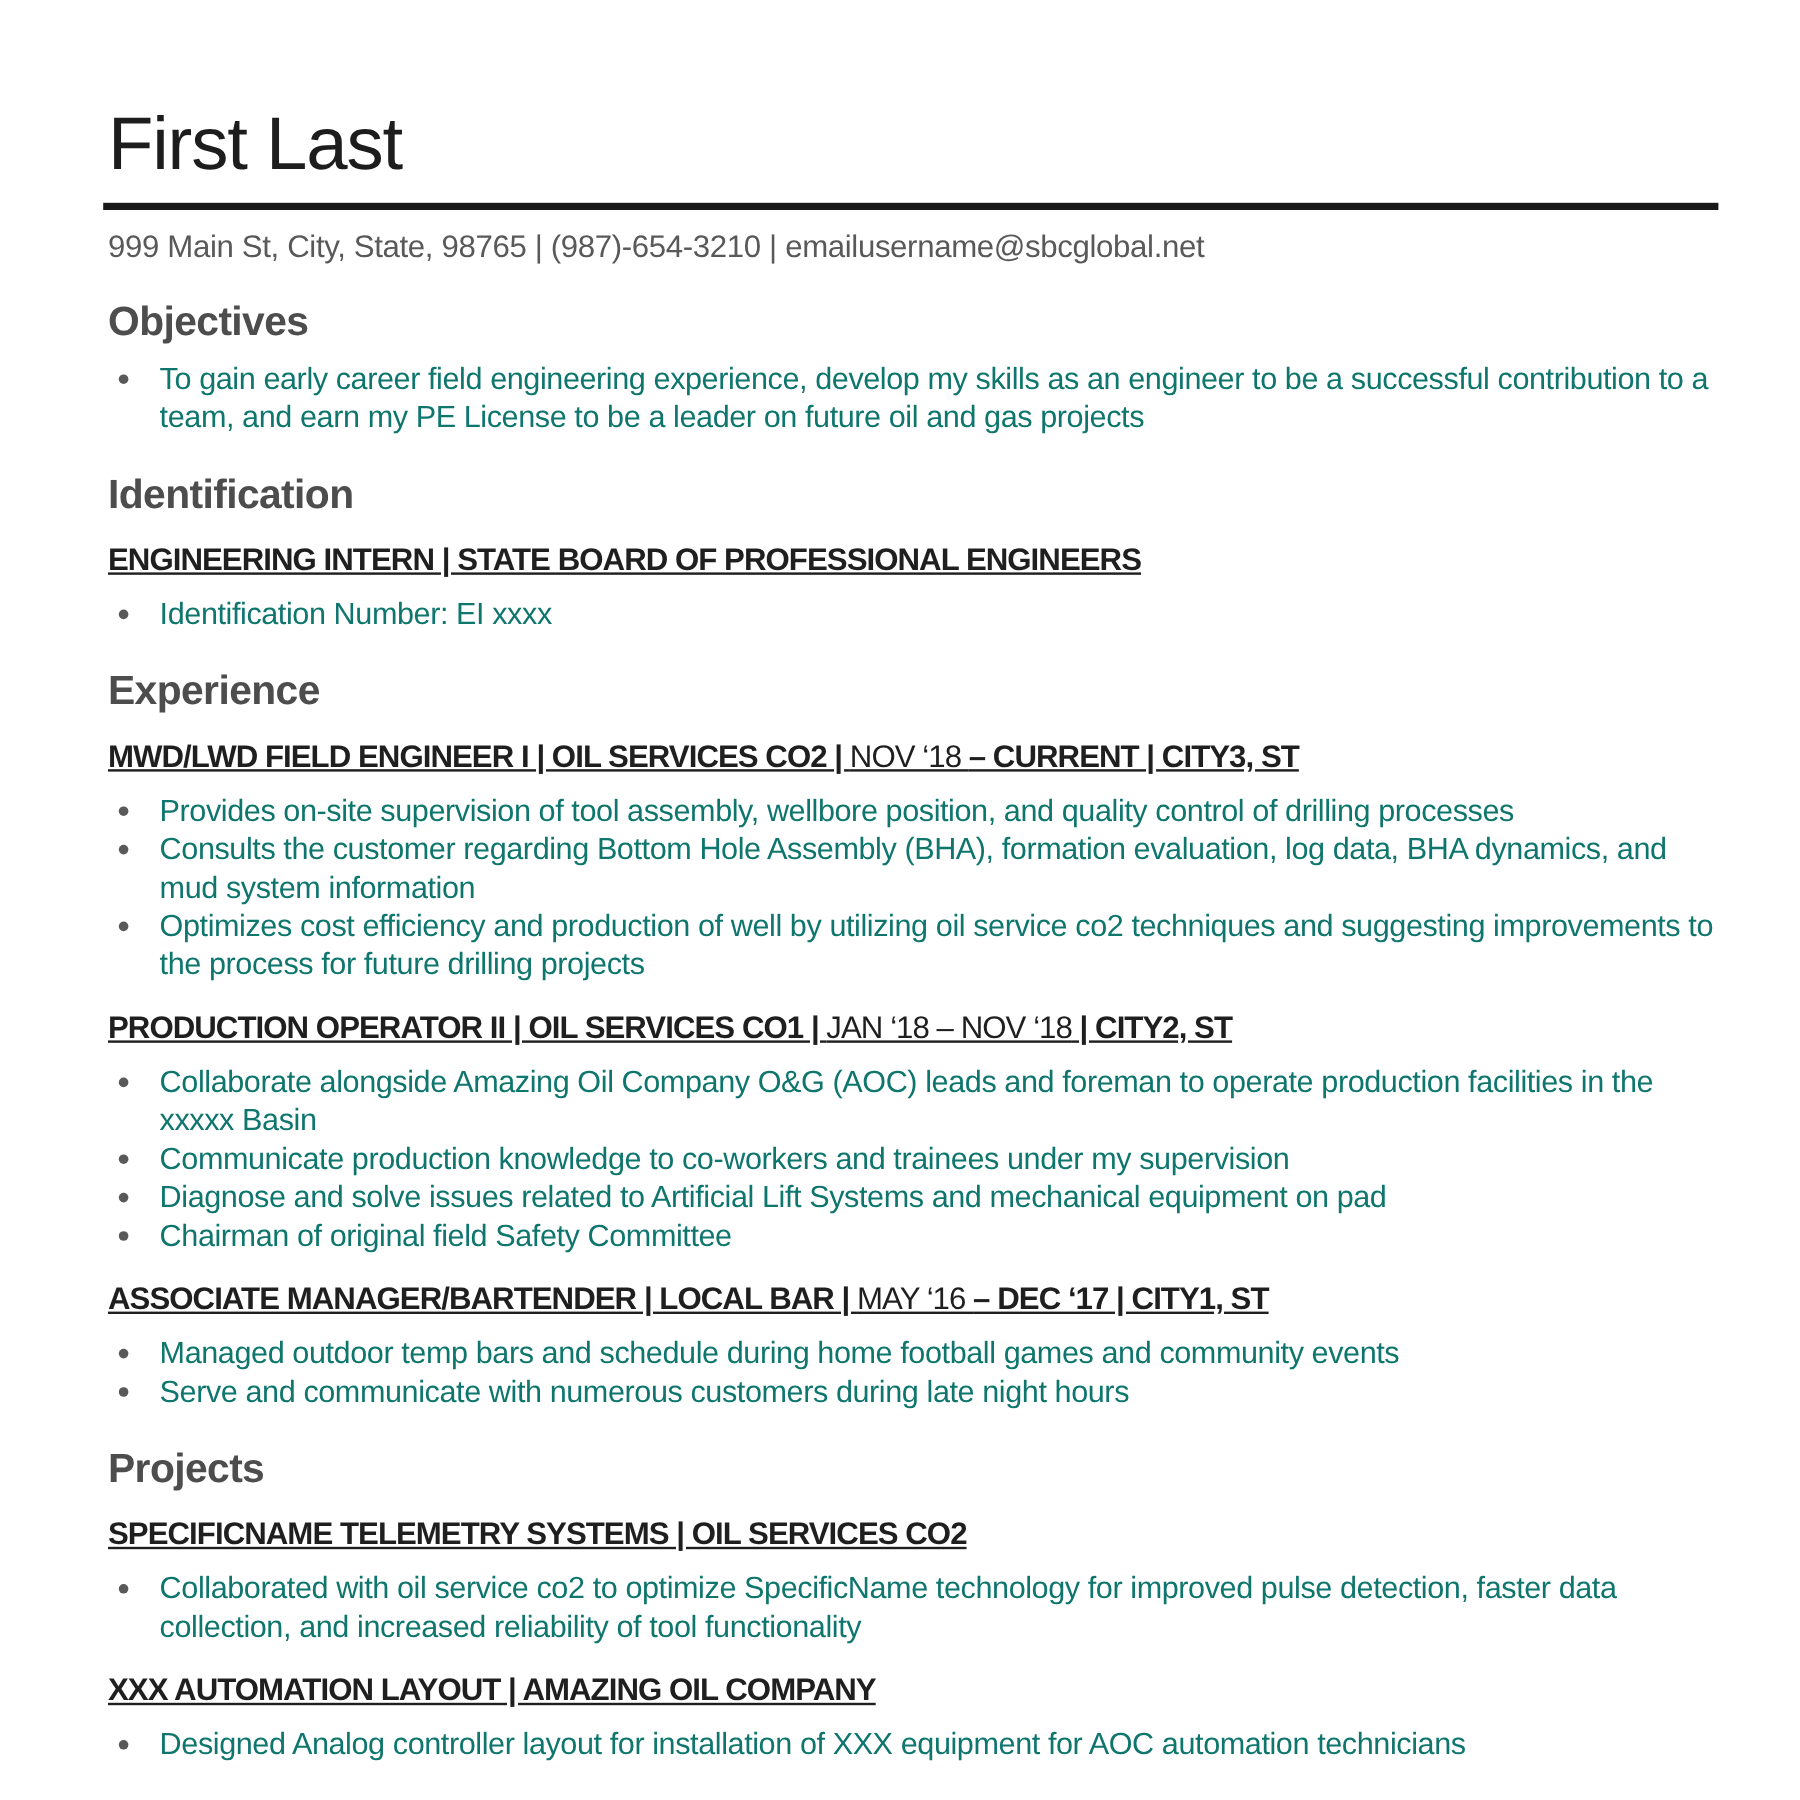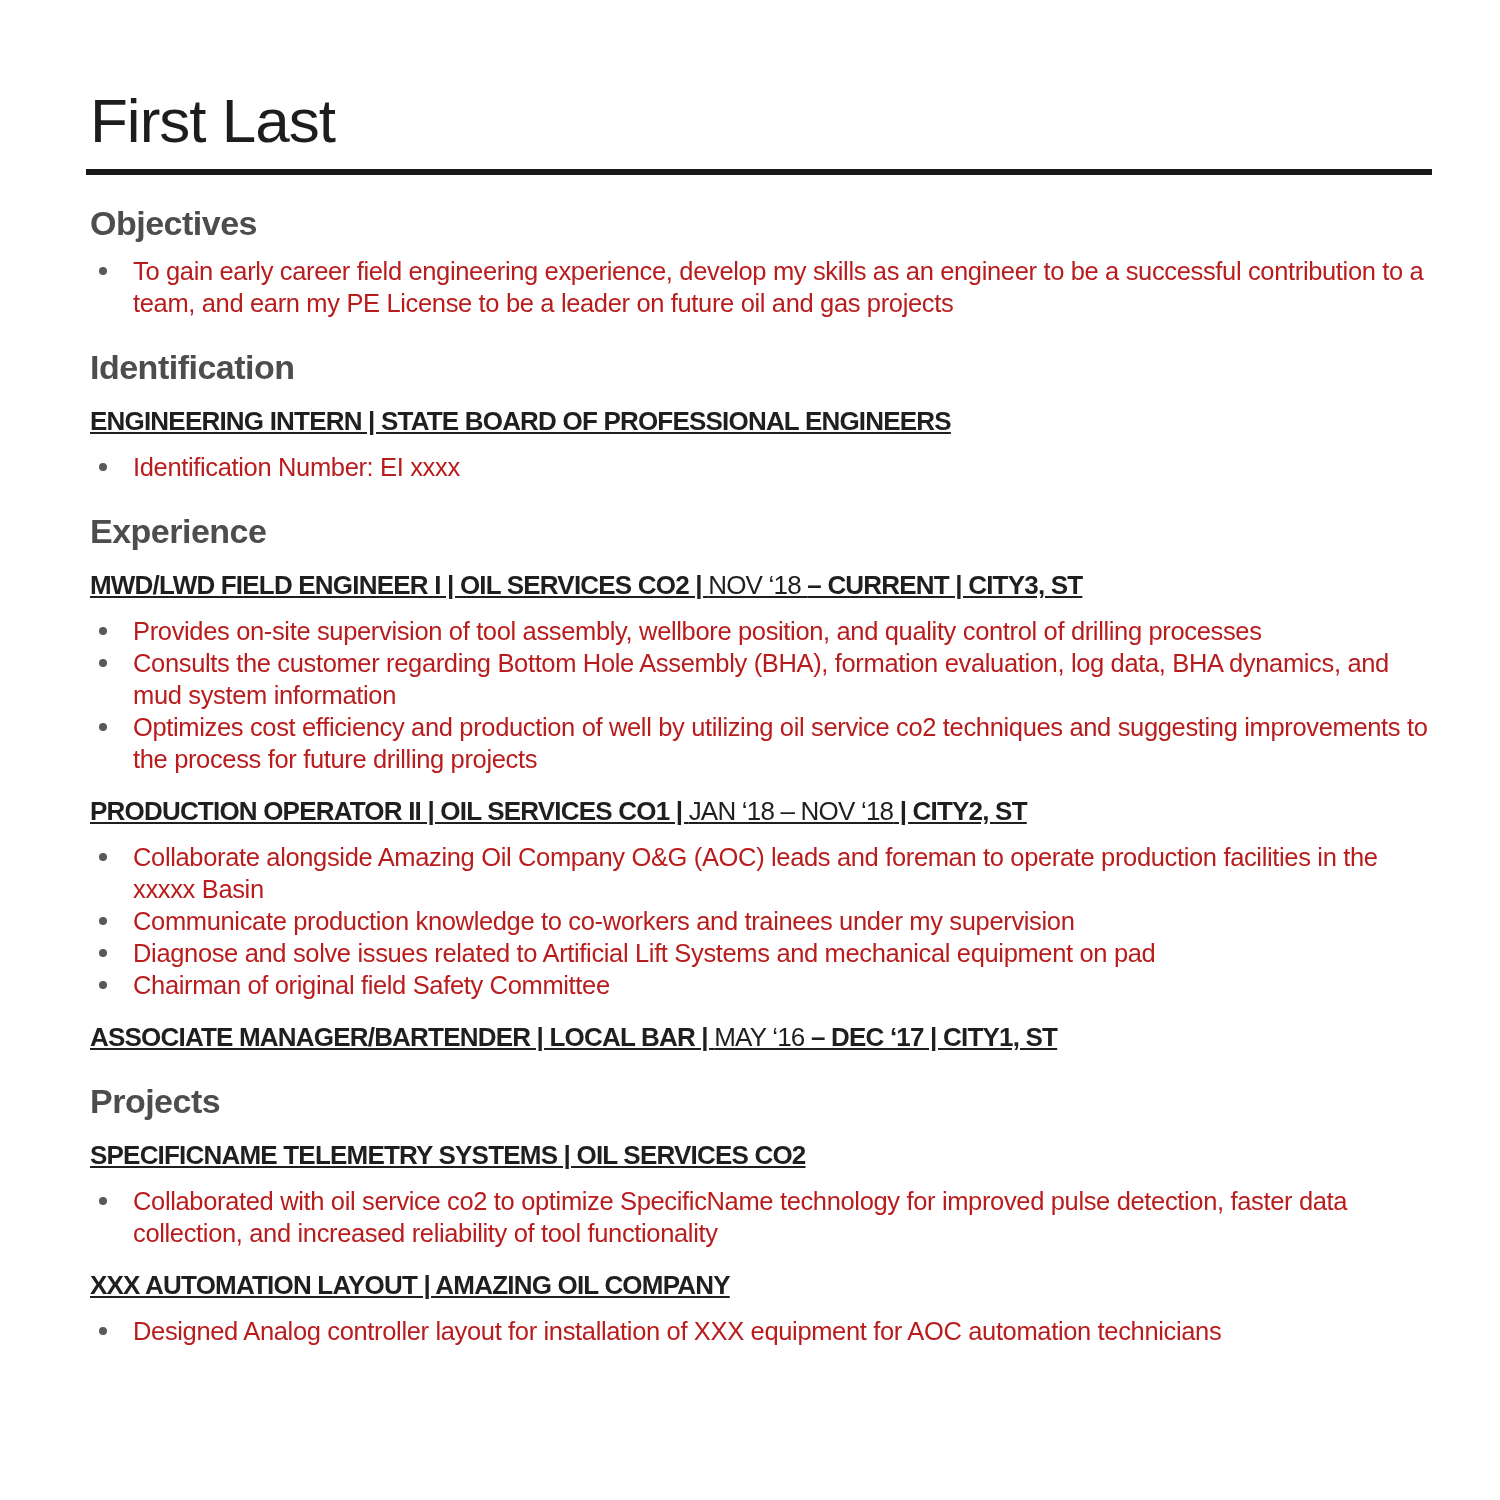--- a/index.html
+++ b/index.html
@@ -52,39 +52,40 @@
   .entry-title .seg-bold { font-weight: 700; }
   ul.bullets {
     list-style: none;
     margin: 14px 0 0 0;
     padding: 0 0 0 43px;
   }
   ul.bullets li {
     position: relative;
     font-size: 25.5px;
     line-height: 32px;
-    color: #b91c1c;
+    color: #0f766e;
     letter-spacing: -0.35px;
   }
   ul.bullets li::before {
     content: "";
     position: absolute;
     left: -34px;
     top: 12px;
     width: 8px; height: 8px;
     border-radius: 50%;
     background: #595959;
   }
 </style>
 </head>
 <body>
 
 <div class="page">
   <h1 class="name">First Last</h1>
   <div class="rule"></div>
+  <div class="contact">999 Main St, City, State, 98765 | (987)-654-3210 | emailusername@sbcglobal.net</div>
   <div id="sections">
       <h2 class="section-heading">Objectives</h2>
       <ul class="bullets">
         <li>To gain early career field engineering experience, develop my skills as an engineer to be a successful contribution to a team, and earn my PE License to be a leader on future oil and gas projects</li>
       </ul>
       <h2 class="section-heading">Identification</h2>
       <h3 class="entry-title"><span class="seg-bold">ENGINEERING INTERN | STATE BOARD OF PROFESSIONAL ENGINEERS</span></h3>
       <ul class="bullets">
         <li>Identification Number: EI xxxx</li>
       </ul>
@@ -96,20 +97,24 @@
         <li>Optimizes cost efficiency and production of well by utilizing oil service co2 techniques and suggesting improvements to the process for future drilling projects</li>
       </ul>
       <h3 class="entry-title"><span class="seg-bold">PRODUCTION OPERATOR II | OIL SERVICES CO1 | </span><span class="seg-normal">JAN ‘18 – NOV ‘18</span><span class="seg-bold"> | CITY2, ST</span></h3>
       <ul class="bullets">
         <li>Collaborate alongside Amazing Oil Company O&amp;G (AOC) leads and foreman to operate production facilities in the xxxxx Basin</li>
         <li>Communicate production knowledge to co-workers and trainees under my supervision</li>
         <li>Diagnose and solve issues related to Artificial Lift Systems and mechanical equipment on pad</li>
         <li>Chairman of original field Safety Committee</li>
       </ul>
       <h3 class="entry-title"><span class="seg-bold">ASSOCIATE MANAGER/BARTENDER | LOCAL BAR | </span><span class="seg-normal">MAY ‘16 </span><span class="seg-bold">– DEC ‘17 | CITY1, ST</span></h3>
+      <ul class="bullets">
+        <li>Managed outdoor temp bars and schedule during home football games and community events</li>
+        <li>Serve and communicate with numerous customers during late night hours</li>
+      </ul>
       <h2 class="section-heading">Projects</h2>
       <h3 class="entry-title"><span class="seg-bold">SPECIFICNAME TELEMETRY SYSTEMS | OIL SERVICES CO2</span></h3>
       <ul class="bullets">
         <li>Collaborated with oil service co2 to optimize SpecificName technology for improved pulse detection, faster data collection, and increased reliability of tool functionality</li>
       </ul>
       <h3 class="entry-title"><span class="seg-bold">XXX AUTOMATION LAYOUT | AMAZING OIL COMPANY</span></h3>
       <ul class="bullets">
         <li>Designed Analog controller layout for installation of XXX equipment for AOC automation technicians</li>
       </ul>
     </div>

